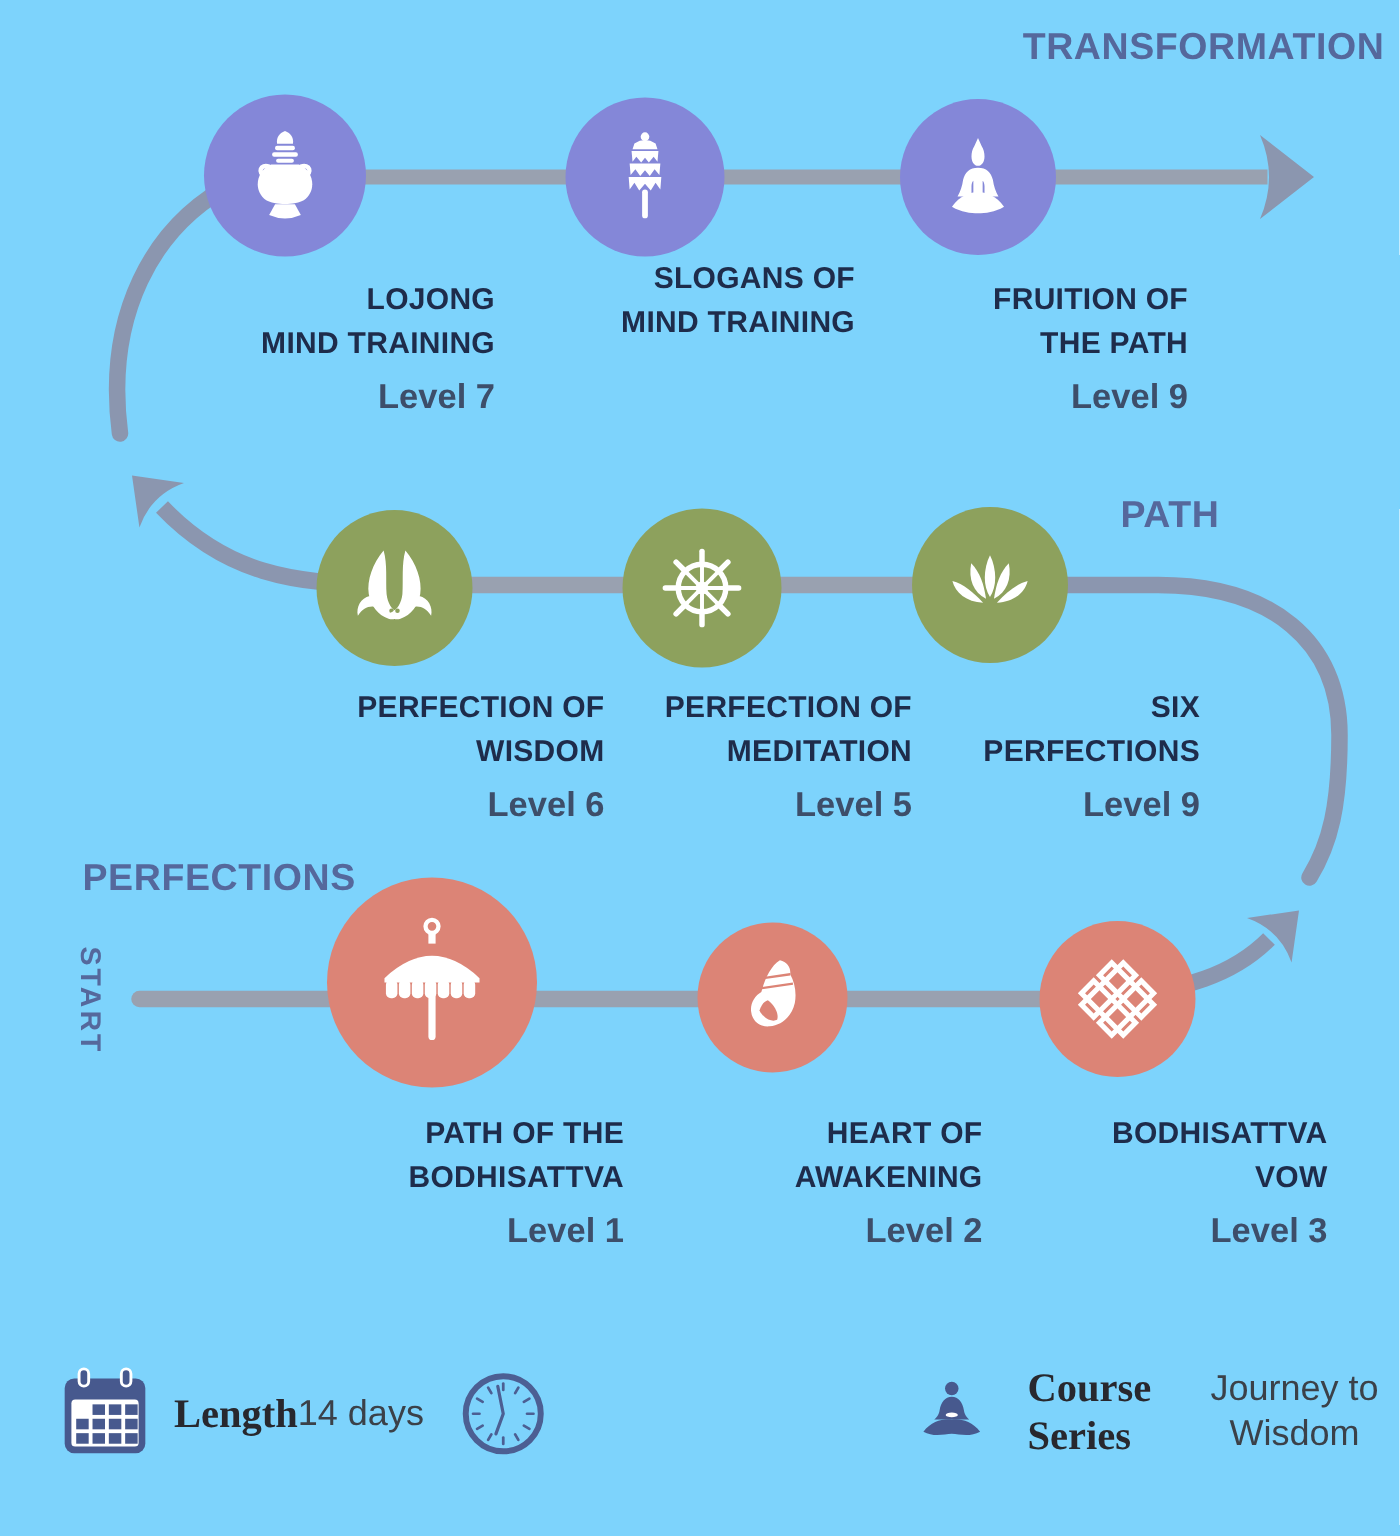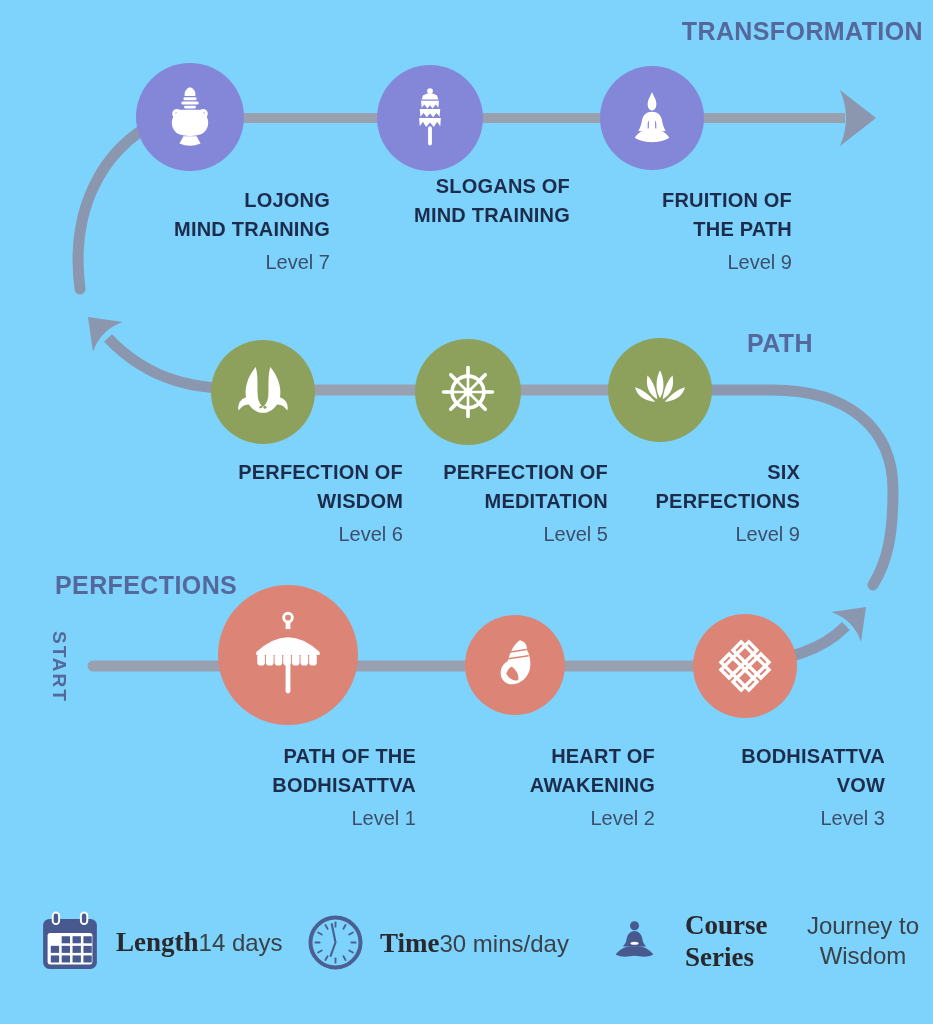--- a/index.html
+++ b/index.html
@@ -5,21 +5,21 @@
   html,body{margin:0;padding:0;background:#fff;}
   .canvas{position:relative;width:933px;height:1024px;background:#7dd3fc;overflow:hidden;
           font-family:"Liberation Sans",sans-serif;}
   .flow-svg{position:absolute;left:0;top:0;}
   .node-circle{position:absolute;border-radius:50%;display:flex;align-items:center;justify-content:center;}
   .c-found{background:#DC8476;}
   .c-path{background:#8DA15D;}
   .c-trans{background:#8487D8;}
   .node-label{position:absolute;width:280px;text-align:right;}
   .node-title{font-weight:700;font-size:20px;line-height:29px;color:#1E2C4B;white-space:pre-line;letter-spacing:.2px;}
-  .node-level{margin-top:7px;font-size:20px;color:#3D4E6A;}
+  .node-level{margin-top:7px;font-size:23px;color:#3D4E6A;font-weight:bold;}
   .stage-label{position:absolute;font-weight:700;font-size:25px;color:#55689C;letter-spacing:.4px;}
   .start-label{position:absolute;writing-mode:vertical-rl;font-weight:700;font-size:19px;color:#55689C;letter-spacing:2px;}
   .foot-item{position:absolute;display:flex;align-items:center;gap:14px;}
   .foot-text{display:flex;flex-direction:row;}
   .foot-label{font-family:"Liberation Serif",serif;font-weight:700;font-size:27px;color:#28282E;line-height:32px;}
   .foot-value{font-size:24px;color:#3B4149;line-height:30px;margin-top:2px;text-align:center;}
 </style>
 </head>
 <body>
 
@@ -267,24 +267,20 @@
         <line x1="50" y1="17" x2="50" y2="24" transform="rotate(150 50 50)"></line>
         <line x1="50" y1="17" x2="50" y2="24" transform="rotate(180 50 50)"></line>
         <line x1="50" y1="17" x2="50" y2="24" transform="rotate(210 50 50)"></line>
         <line x1="50" y1="17" x2="50" y2="24" transform="rotate(240 50 50)"></line>
         <line x1="50" y1="17" x2="50" y2="24" transform="rotate(270 50 50)"></line>
         <line x1="50" y1="17" x2="50" y2="24" transform="rotate(300 50 50)"></line>
         <line x1="50" y1="17" x2="50" y2="24" transform="rotate(330 50 50)"></line>
       </g>
       <path d="M44,20 L50,50 L42,72" stroke="#4C5F93" stroke-width="3.5" fill="none" stroke-linecap="round" stroke-linejoin="round"></path>
     </svg>
-    <div class="foot-text">
-      <div class="foot-label">Time</div>
-      <div class="foot-value">30 mins/day</div>
-    </div>
   </div>
 
   <div class="foot-item" style="left:612px;top:908px;gap:28px;">
     <svg width="66" height="66" viewBox="0 0 100 100">
       <g fill="#47598E">
         <circle cx="50" cy="16" r="10"></circle>
         <path d="M50,28 C40,28 34,36 32,48 C31,55 28,58 24,62 L76,62 C72,58 69,55 68,48 C66,36 60,28 50,28 Z"></path>
         <path d="M8,80 C20,64 38,60 50,62 C62,60 80,64 92,80 C78,88 62,84 50,83 C38,84 22,88 8,80 Z"></path>
       </g>
       <ellipse cx="50" cy="55" rx="9" ry="3.5" fill="#fff"></ellipse>

